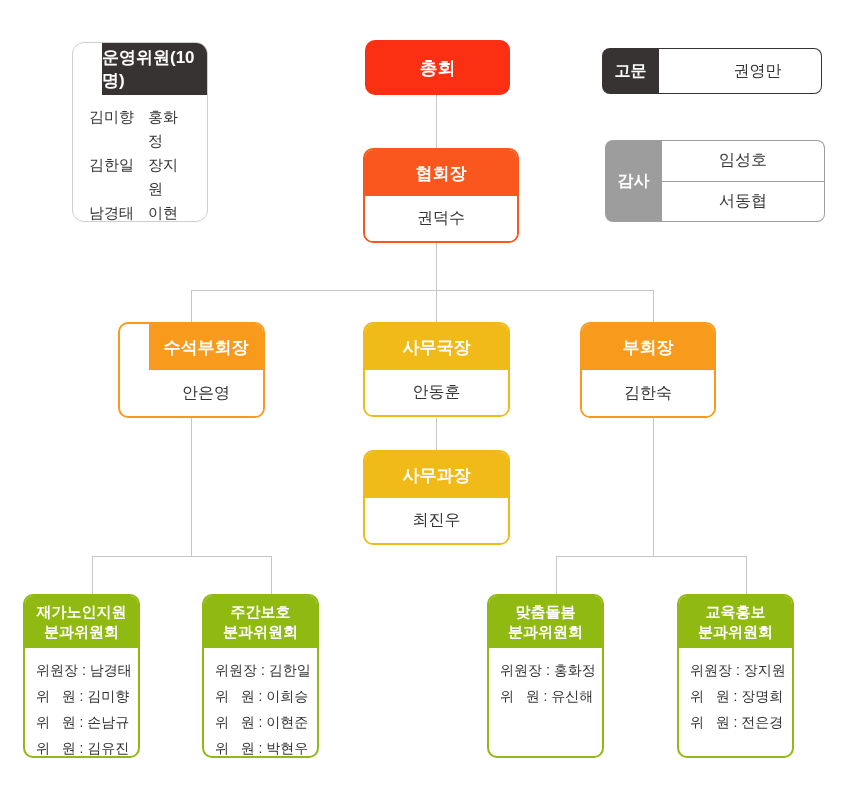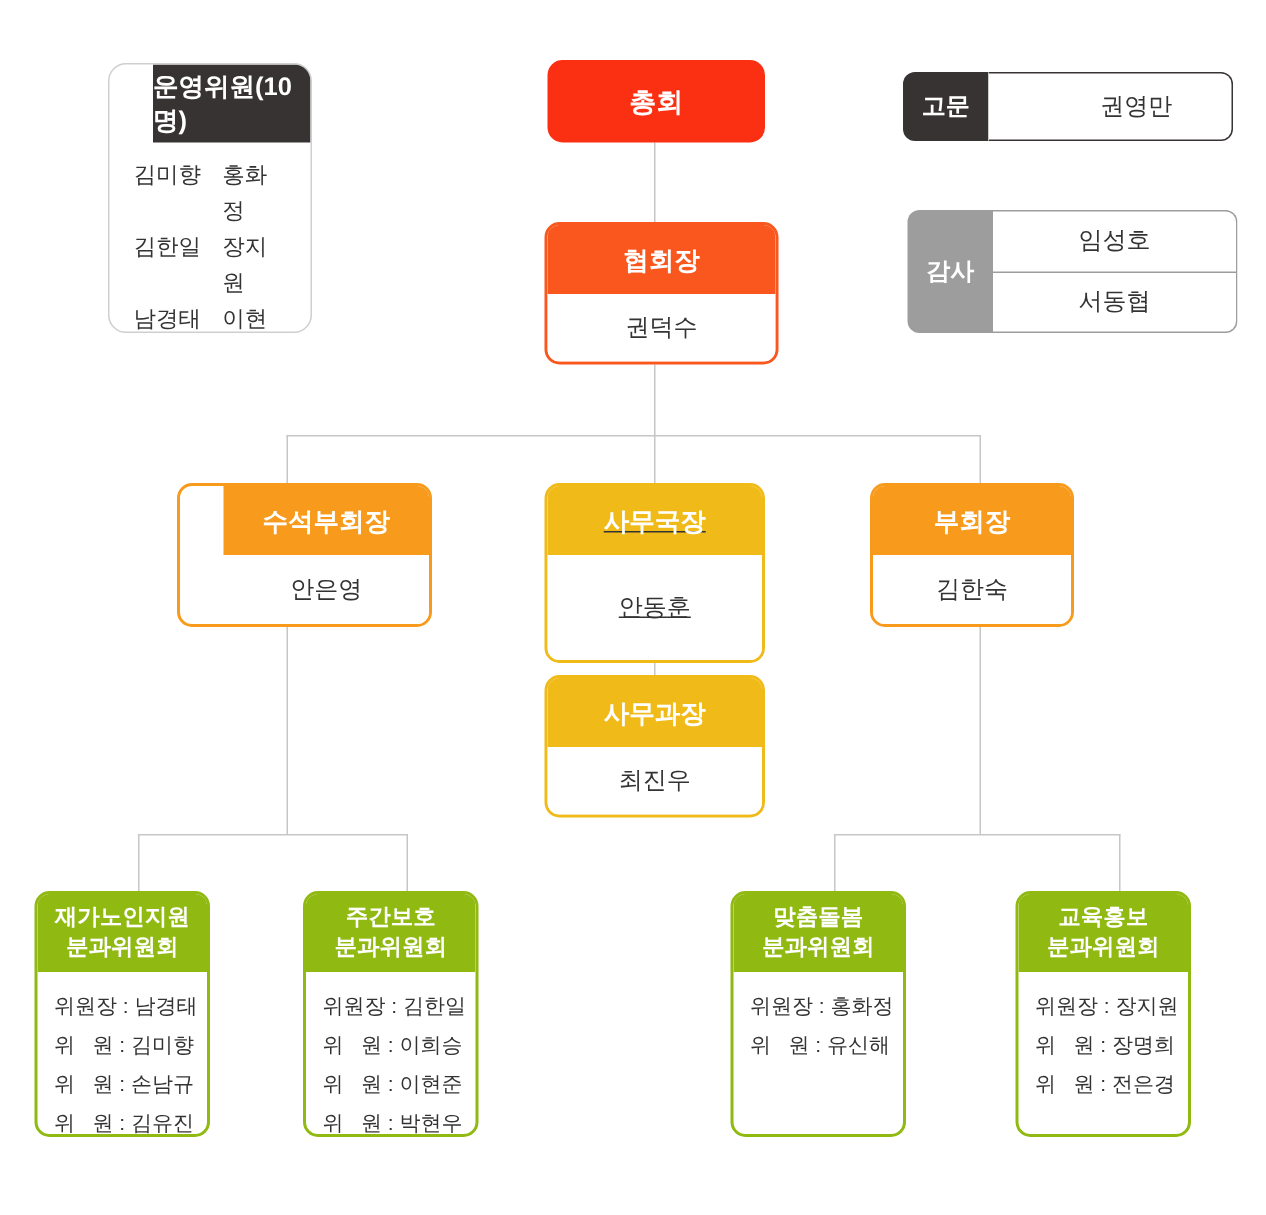--- a/index.html
+++ b/index.html
@@ -170,26 +170,26 @@
   </div>
 
   <div class="side-box auditor" style="left:605px; top:140px; width:220px; height:82px;">
     <div class="sb-label">감사</div>
     <div class="sb-body">
       <div class="sb-row">임성호</div>
       <div class="sb-row">서동협</div>
     </div>
   </div>
 
-  <div class="titled-box b-orange" style="left:118px; top:322px; width:170px; height:96px;padding-left:29px;">
+  <div class="titled-box b-orange" style="left:118px; top:322px; width:147px; height:96px;padding-left:29px;">
     <div class="tb-head">수석부회장</div>
     <div class="tb-body">안은영</div>
   </div>
 
-  <div class="titled-box b-yellow" style="left:363px; top:322px; width:147px; height:120px;text-decoration:underline;">
+  <div class="titled-box b-yellow" style="left:363px; top:322px; width:147px; height:95px;">
     <div class="tb-head">사무국장</div>
     <div class="tb-body">안동훈</div>
   </div>
 
   <div class="titled-box b-orange" style="left:580px; top:322px; width:136px; height:96px;">
     <div class="tb-head">부회장</div>
     <div class="tb-body">김한숙</div>
   </div>
 
   <div class="titled-box b-yellow" style="left:363px; top:450px; width:147px; height:95px;">

